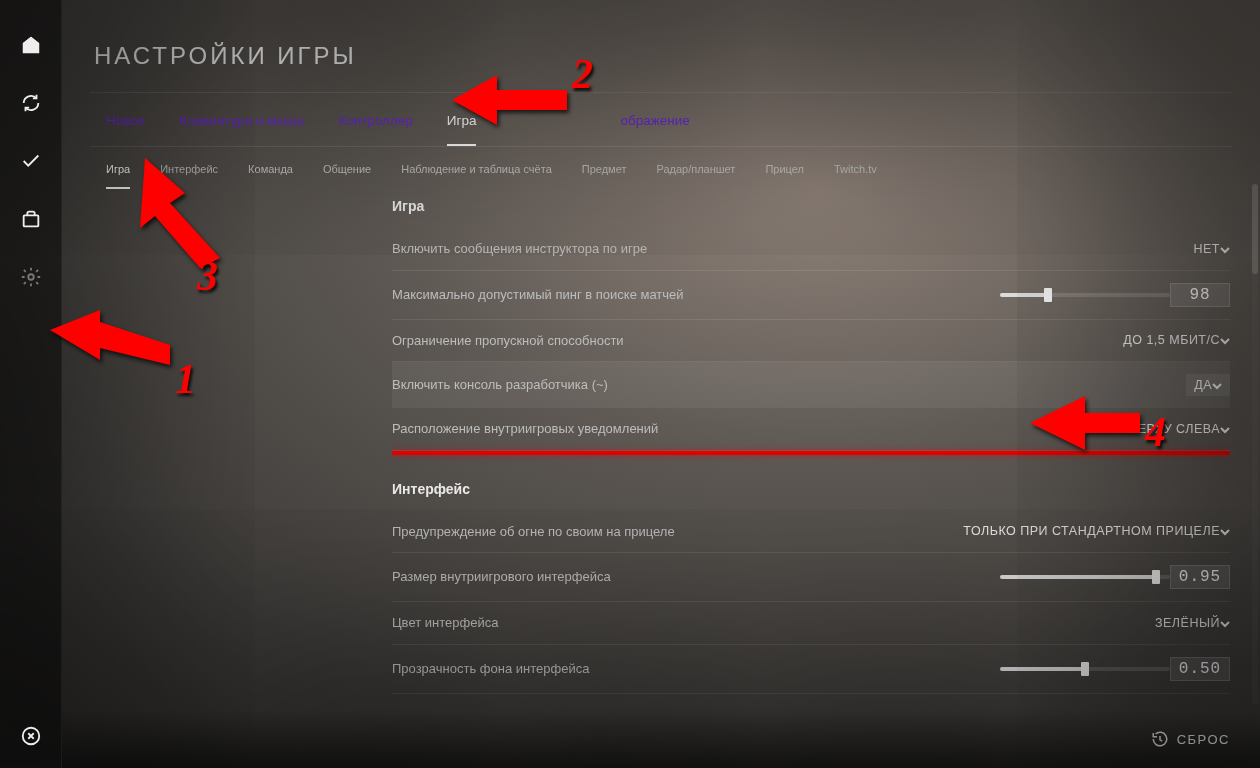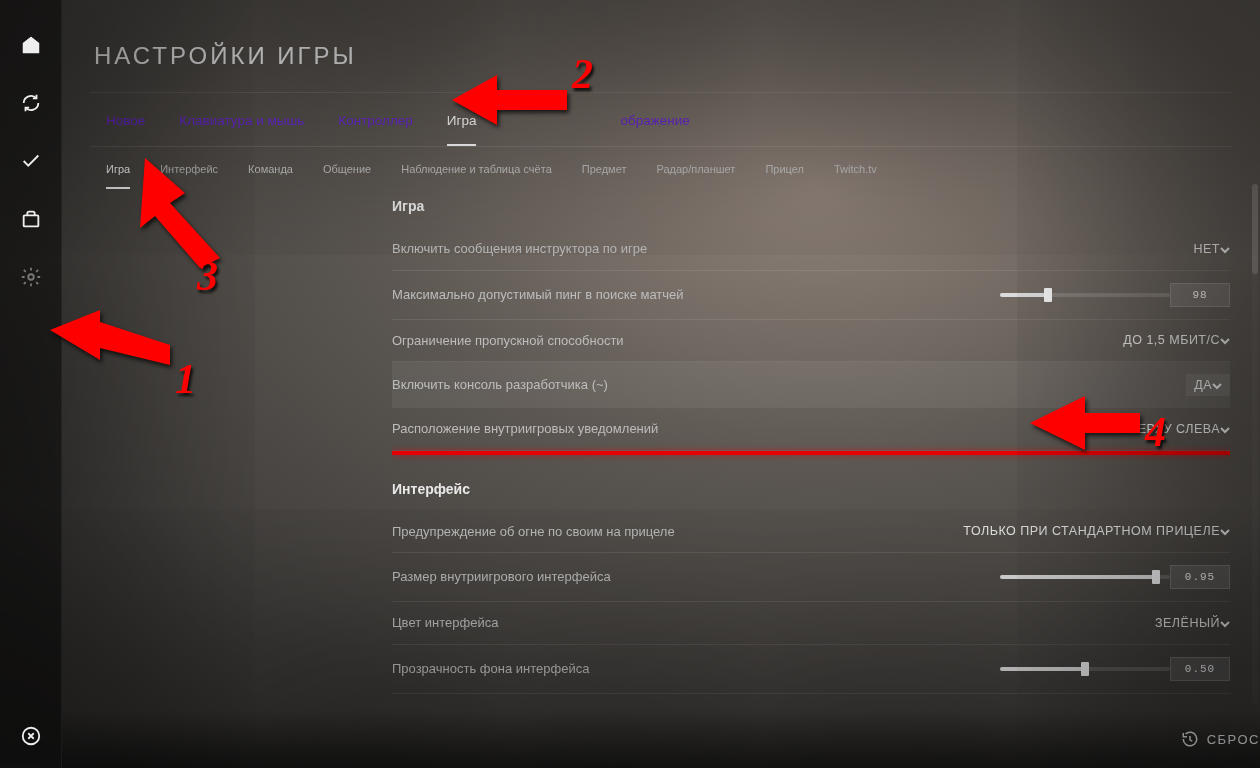--- a/index.html
+++ b/index.html
@@ -69,21 +69,21 @@
   }
   .row:last-child{border-bottom:none;}
   .row .label{max-width:360px;line-height:1.35;}
   .val{display:flex;align-items:center;color:#e6e6e6;
     font-size:12.5px;letter-spacing:.5px;}
   .val .caret{width:10px;height:10px;}
   .val .caret svg{width:10px;height:10px;stroke:#e6e6e6;stroke-width:2;fill:none;}
   .numbox{
     min-width:46px;height:22px;line-height:22px;text-align:center;
     background:rgba(255,255,255,.10);border:1px solid rgba(255,255,255,.15);
-    font-family:"Courier New",monospace;font-size:11px;letter-spacing:1px;
+    font-family:"Courier New",monospace;font-size:16px;letter-spacing:1px;
     color:#f0f0f0;padding:0 6px;
   }
   .slider{
     width:170px;height:4px;background:rgba(255,255,255,.15);position:relative;
     border-radius:2px;
   }
   .slider .fill{position:absolute;left:0;top:0;height:100%;background:#dcdcdc;border-radius:2px;}
   .slider .knob{
     position:absolute;top:50%;width:8px;height:14px;background:#f2f2f2;
     transform:translate(-50%,-50%);border-radius:1px;
@@ -93,21 +93,21 @@
     background:rgba(255,255,255,.06);
     margin:0 -10px;padding:12px 10px;border-bottom:none;
   }
   .redbar{height:4px;background:#e40000;margin:0 0 26px 0;
     box-shadow:0 0 6px rgba(228,0,0,.6);}
 
   
   .footer{
     position:absolute;left:62px;right:0;bottom:0;height:58px;
     display:flex;align-items:center;justify-content:flex-end;
-    box-sizing:border-box;
+    padding-right:30px;box-sizing:border-box;
     background:linear-gradient(0deg, rgba(0,0,0,.55), rgba(0,0,0,0));
   }
   .footer .reset{
     display:flex;align-items:center;gap:8px;color:#e6e6e6;
     font-size:13px;letter-spacing:1.5px;cursor:pointer;
   }
   .footer svg{width:18px;height:18px;stroke:#e6e6e6;stroke-width:2;fill:none;}
 
   
   .anno{position:absolute;z-index:10;pointer-events:none;}

